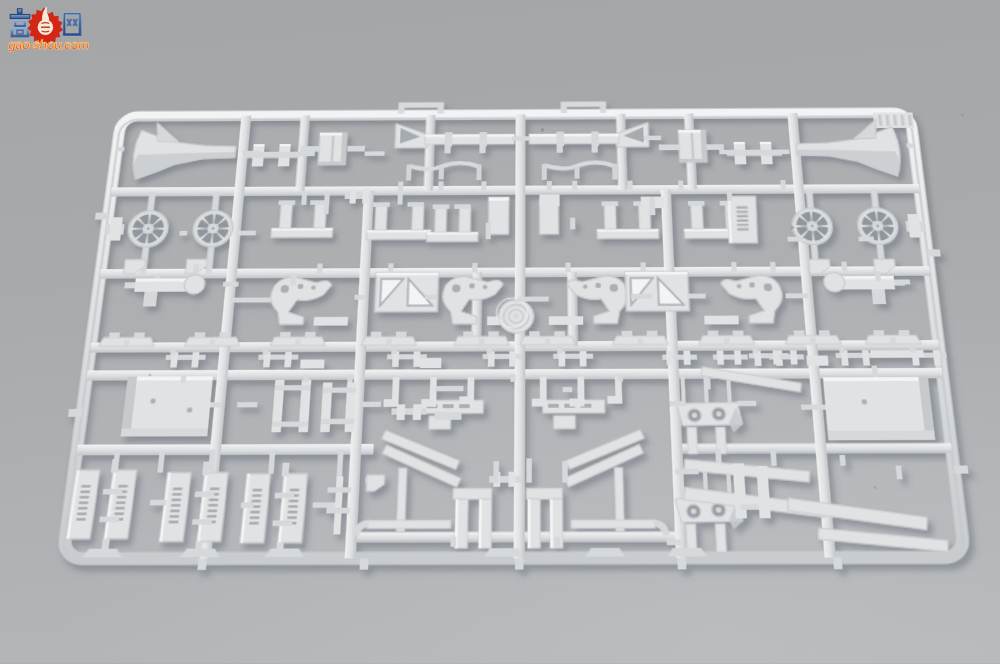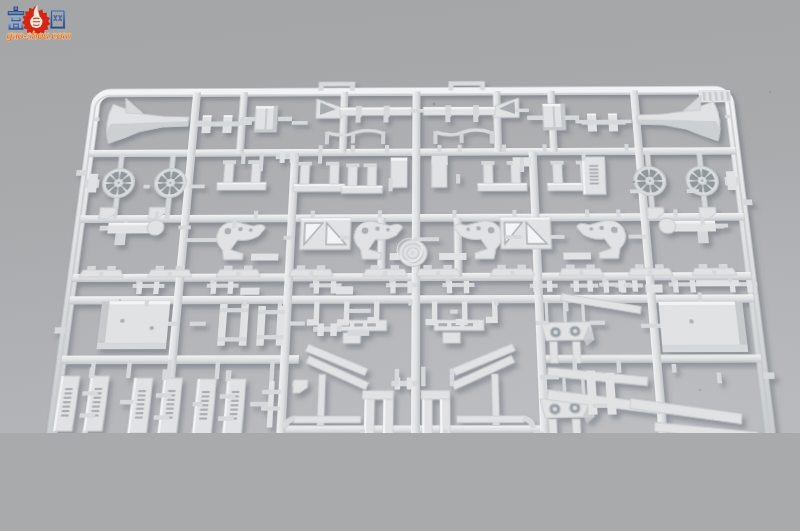--- a/index.html
+++ b/index.html
@@ -1,14 +1,14 @@
 <!DOCTYPE html>
 <html><head><meta charset="utf-8"><title>sprue</title><style>
 html,body{margin:0;padding:0;background:#a8aaac;font-family:"Liberation Sans",sans-serif}
-#stage{position:relative;width:800px;height:433px;overflow:hidden;
+#stage{position:relative;width:800px;height:531px;overflow:hidden;
 background:
 radial-gradient(ellipse 860px 460px at 72% 97%, rgba(201,204,207,0.28), rgba(201,204,207,0) 62%),
 linear-gradient(174deg,#a3a5a7 0%,#a8aaac 40%,#aeb0b3 65%,#b3b5b8 88%,#b5b7ba 100%);}
 #sprueWrap{position:absolute;left:0;top:0;width:640px;height:356px;transform-origin:0 0;transform:matrix3d(0.979145,-0.005527,0,-0.00000933,-0.149673,0.836582,0,-0.00035302,0,0,1,0,97.0000,93.0000,0,1);filter:blur(0.35px);}
 #sprueWrap svg{overflow:visible;display:block}
 </style></head>
 <body>
 <div id="stage">
 
 <div id="sprueWrap">

